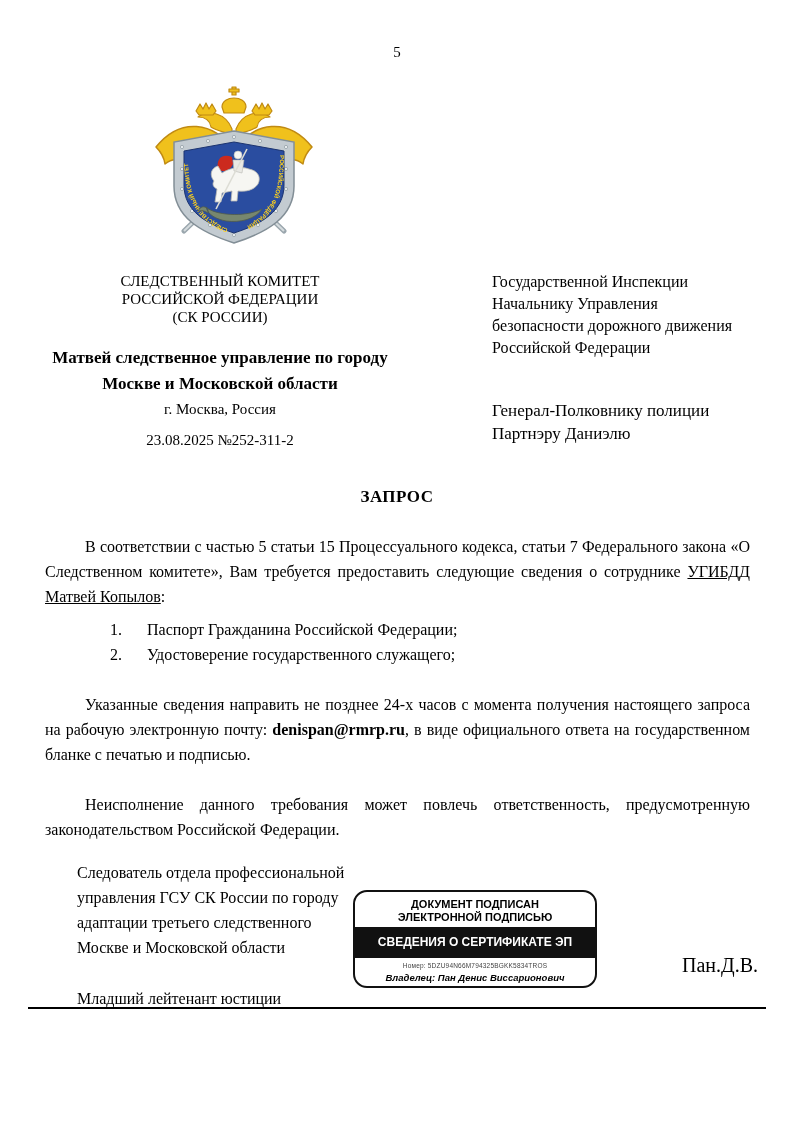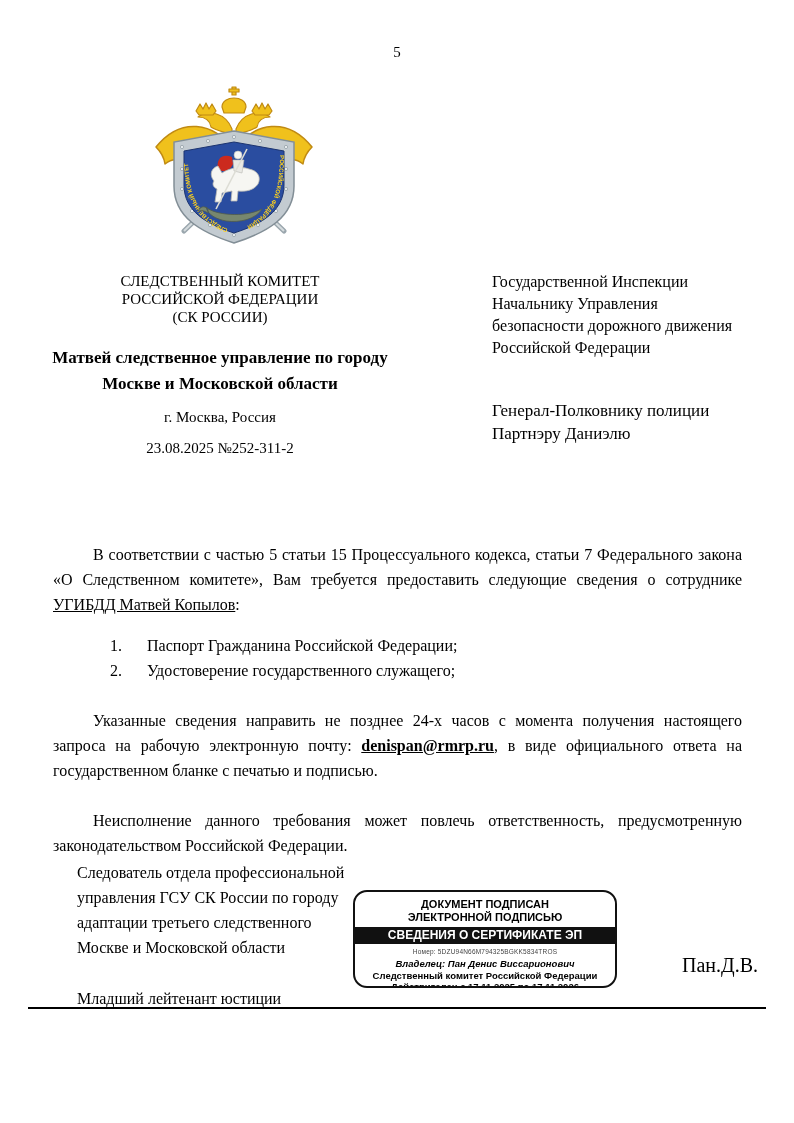--- a/index.html
+++ b/index.html
@@ -7,50 +7,50 @@
     position:relative; width:794px; height:1123px; background:#ffffff;
     font-family:"Liberation Serif", serif; color:#000; overflow:hidden;
   }
   .page-number { position:absolute; top:44px; left:0; width:794px; text-align:center; font-size:15px; }
   .emblem { position:absolute; top:85px; left:148px; width:172px; height:162px; }
   .emblem svg { display:block; width:100%; height:100%; }
 
   .header-left { position:absolute; top:272px; left:37px; width:366px; text-align:center; }
   .org-block { font-size:15px; line-height:18px; }
   .division-block { margin-top:19px; font-weight:bold; font-size:17px; line-height:26px; }
-  .city-line { margin-top:12px; font-size:15px; }
+  .city-line { margin-top:4px; font-size:15px; }
   .ref-line { margin-top:14px; font-size:15px; }
 
   .header-right { position:absolute; top:271px; left:492px; width:276px; }
   .addressee-block { font-size:16px; line-height:22px; }
   .general-block { margin-top:40px; font-size:17px; line-height:23px; }
 
   .doc-title { position:absolute; top:487px; left:20px; width:754px; text-align:center;
                font-weight:bold; font-size:17px; letter-spacing:0.5px; }
 
   .body-text { position:absolute; top:526px; left:37px; width:721px;
                font-size:16px; line-height:25px; text-align:justify; }
-  .body-text p { margin:16px; text-indent:40px; }
+  .body-text p { margin:8px; text-indent:40px; }
   .sp { margin-top:25px !important; }
   .u { text-decoration:underline; }
   .list-row { display:flex; }
   .list-row .num { margin-left:73px; width:37px; flex:0 0 37px; }
-  .email-bold { font-weight:bold;text-decoration:underline; }
+  .email-bold { font-weight:bold; }
 
   .footer-left { position:absolute; top:860px; left:37px; width:330px; font-size:16px; line-height:25px;margin-left:40px; }
   .signer-rank { margin-top:26px; }
 
   .stamp {
-    position:absolute; top:890px; left:353px; width:264px; height:98px;
+    position:absolute; top:890px; left:353px; width:244px; height:98px;
     border:2px solid #111; border-radius:14px; background:#fff; box-sizing:border-box;
     font-family:"Liberation Sans", sans-serif; text-align:center; overflow:hidden;
   }
   .stamp-title { margin-top:6px; font-weight:bold; font-size:11px; line-height:13px; }
   .stamp-bar { margin-top:3px; background:#111; color:#fff; font-weight:bold; font-size:12px;
-               line-height:15px; padding:1px 0; }
+               line-height:15px; padding:8px 0; }
   .stamp-number { margin-top:4px; font-size:6.5px; color:#444; letter-spacing:0.2px; }
   .stamp-bold { font-weight:bold; font-size:9.5px; line-height:11.5px; }
   .stamp-bold.first { margin-top:3px;font-style:italic; }
 
   .signature { position:absolute; top:954px; left:640px; width:118px; text-align:right; font-size:20px; }
   .bottom-rule { position:absolute; top:1007px; left:28px; width:738px; height:2px; background:#000; }
 </style>
 </head>
 <body>
 
@@ -156,20 +156,21 @@
       <div>Начальнику Управления</div>
       <div>безопасности дорожного движения</div>
       <div>Российской Федерации</div>
     </div>
     <div class="general-block">
       <div>Генерал-Полковнику полиции</div>
       <div>Партнэру Даниэлю</div>
     </div>
   </div>
 
+  <div class="doc-title">ЗАПРОС</div>
 
   <div class="body-text">
     <p><span>В соответствии с частью 5 статьи 15 Процессуального кодекса,  статьи 7 Федерального закона «О Следственном комитете», Вам требуется предоставить следующие сведения о сотруднике </span><span class="u">УГИБДД Матвей Копылов</span><span>:</span></p>
     <div class="list-row">
       <span class="num">1.</span>
       <span>Паспорт Гражданина Российской Федерации;</span>
     </div>
     <div class="list-row">
       <span class="num">2.</span>
       <span>Удостоверение государственного служащего;</span>

